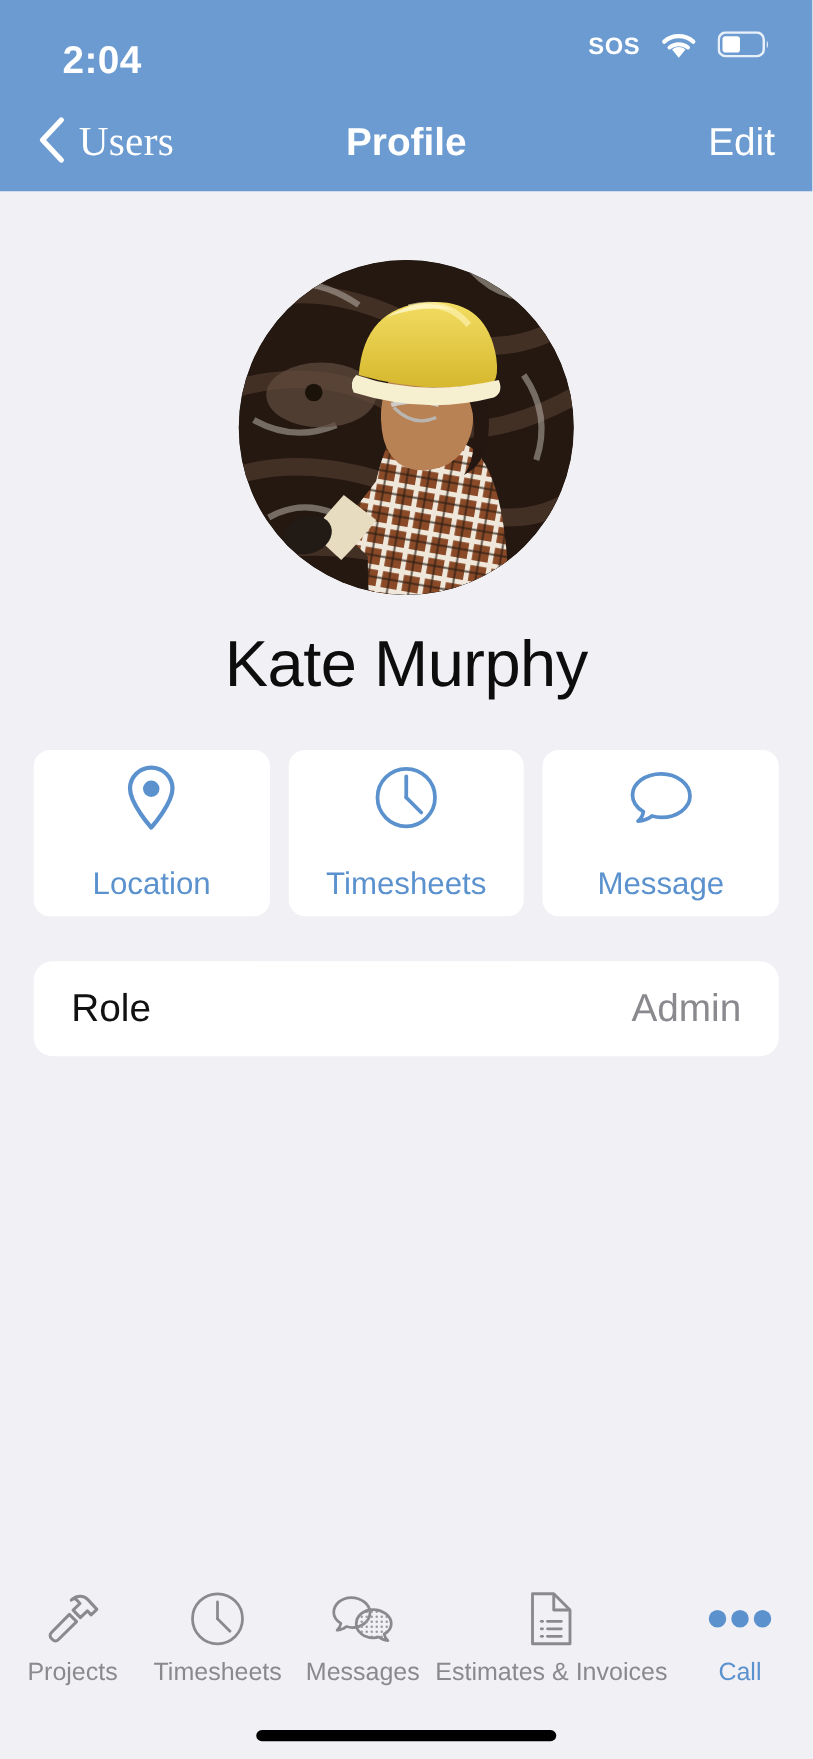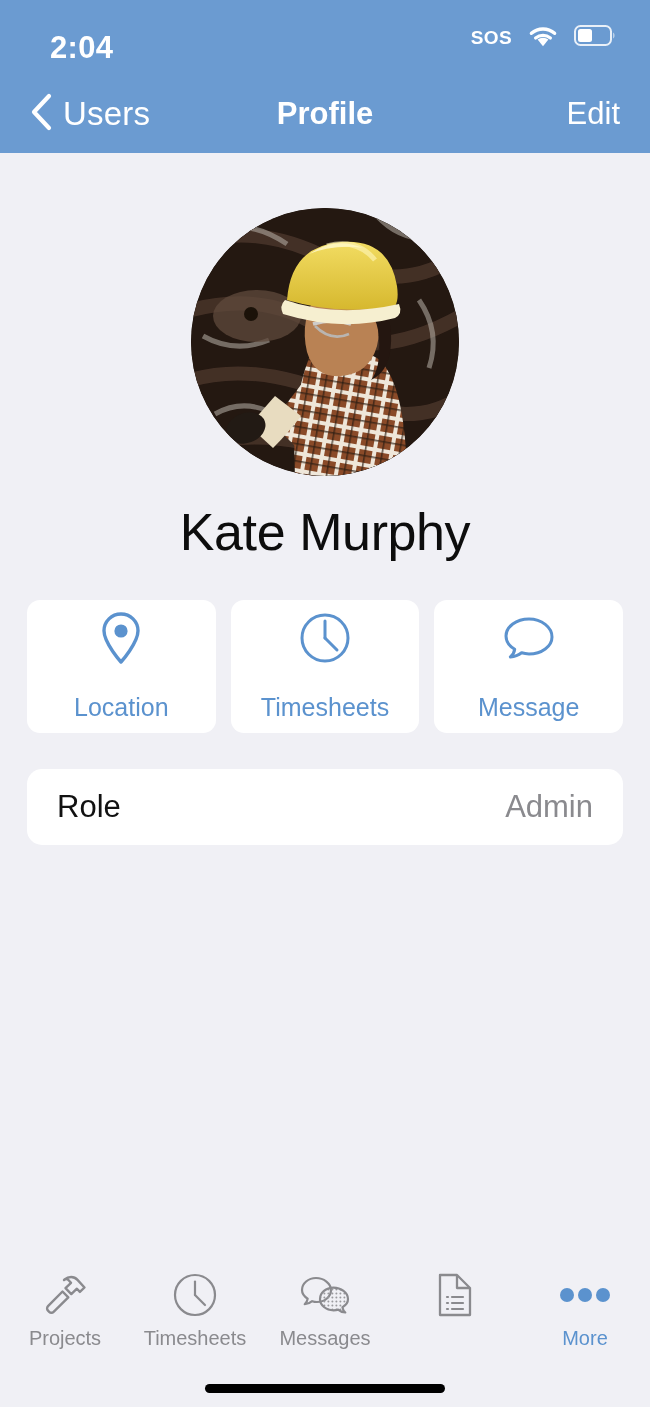--- a/index.html
+++ b/index.html
@@ -18,21 +18,21 @@
     justify-content:space-between; padding:0 34px 0 50px;
   }
   .clock { color:#fff; font-size:31px; font-weight:bold; letter-spacing:.3px;margin-top:20px; }
   .status-right { display:flex; align-items:center; gap:14px; }
   .sos { color:#fff; font-size:19px; font-weight:bold; letter-spacing:.4px; }
   .wifi-ic, .batt-ic { display:block; }
 
   .navbar {
     height:78px; display:flex; align-items:center; position:relative; padding:0 30px;
   }
-  .nav-back { display:flex; align-items:center; gap:11px; cursor:pointer; }
+  .nav-back { display:flex; align-items:center; gap:11px; cursor:pointer;font-family:Liberation Serif, serif; }
   .chev { display:block; }
   .nav-back-label { color:#fff; font-size:33px; letter-spacing:.2px; }
   .nav-title {
     position:absolute; left:0; right:0; text-align:center;
     color:#fff; font-size:31px; font-weight:bold; pointer-events:none;
   }
   .nav-edit { margin-left:auto; color:#fff; font-size:31px; cursor:pointer; }
 
   
   .content { flex:1 1 auto; position:relative; overflow:hidden; }
@@ -287,31 +287,32 @@
           <g stroke="#8A8A8E" stroke-width="2.2" stroke-linecap="round">
             <path d="M12 26h1"></path>
               <path d="M17 26h11"></path>
             <path d="M12 32h1"></path>
               <path d="M17 32h11"></path>
             <path d="M12 38h1"></path>
               <path d="M17 38h11"></path>
           </g>
         </svg>
       </span>
+      <span class="tab-label">Estimates &amp; Invoices</span>
     </div>
 
     <div class="tab active">
       <span class="tab-ic">
         <svg width="56" height="20" viewBox="0 0 56 20">
           <circle cx="10" cy="10" r="7" fill="#5B92CE"></circle>
           <circle cx="28" cy="10" r="7" fill="#5B92CE"></circle>
           <circle cx="46" cy="10" r="7" fill="#5B92CE"></circle>
         </svg>
       </span>
-      <span class="tab-label">More</span>
+      <span class="tab-label">Call</span>
     </div>
   </div>
 
   <div class="home-bar-wrap">
     <div class="home-bar"></div>
   </div>
 
 </div>
 
 </body></html>

